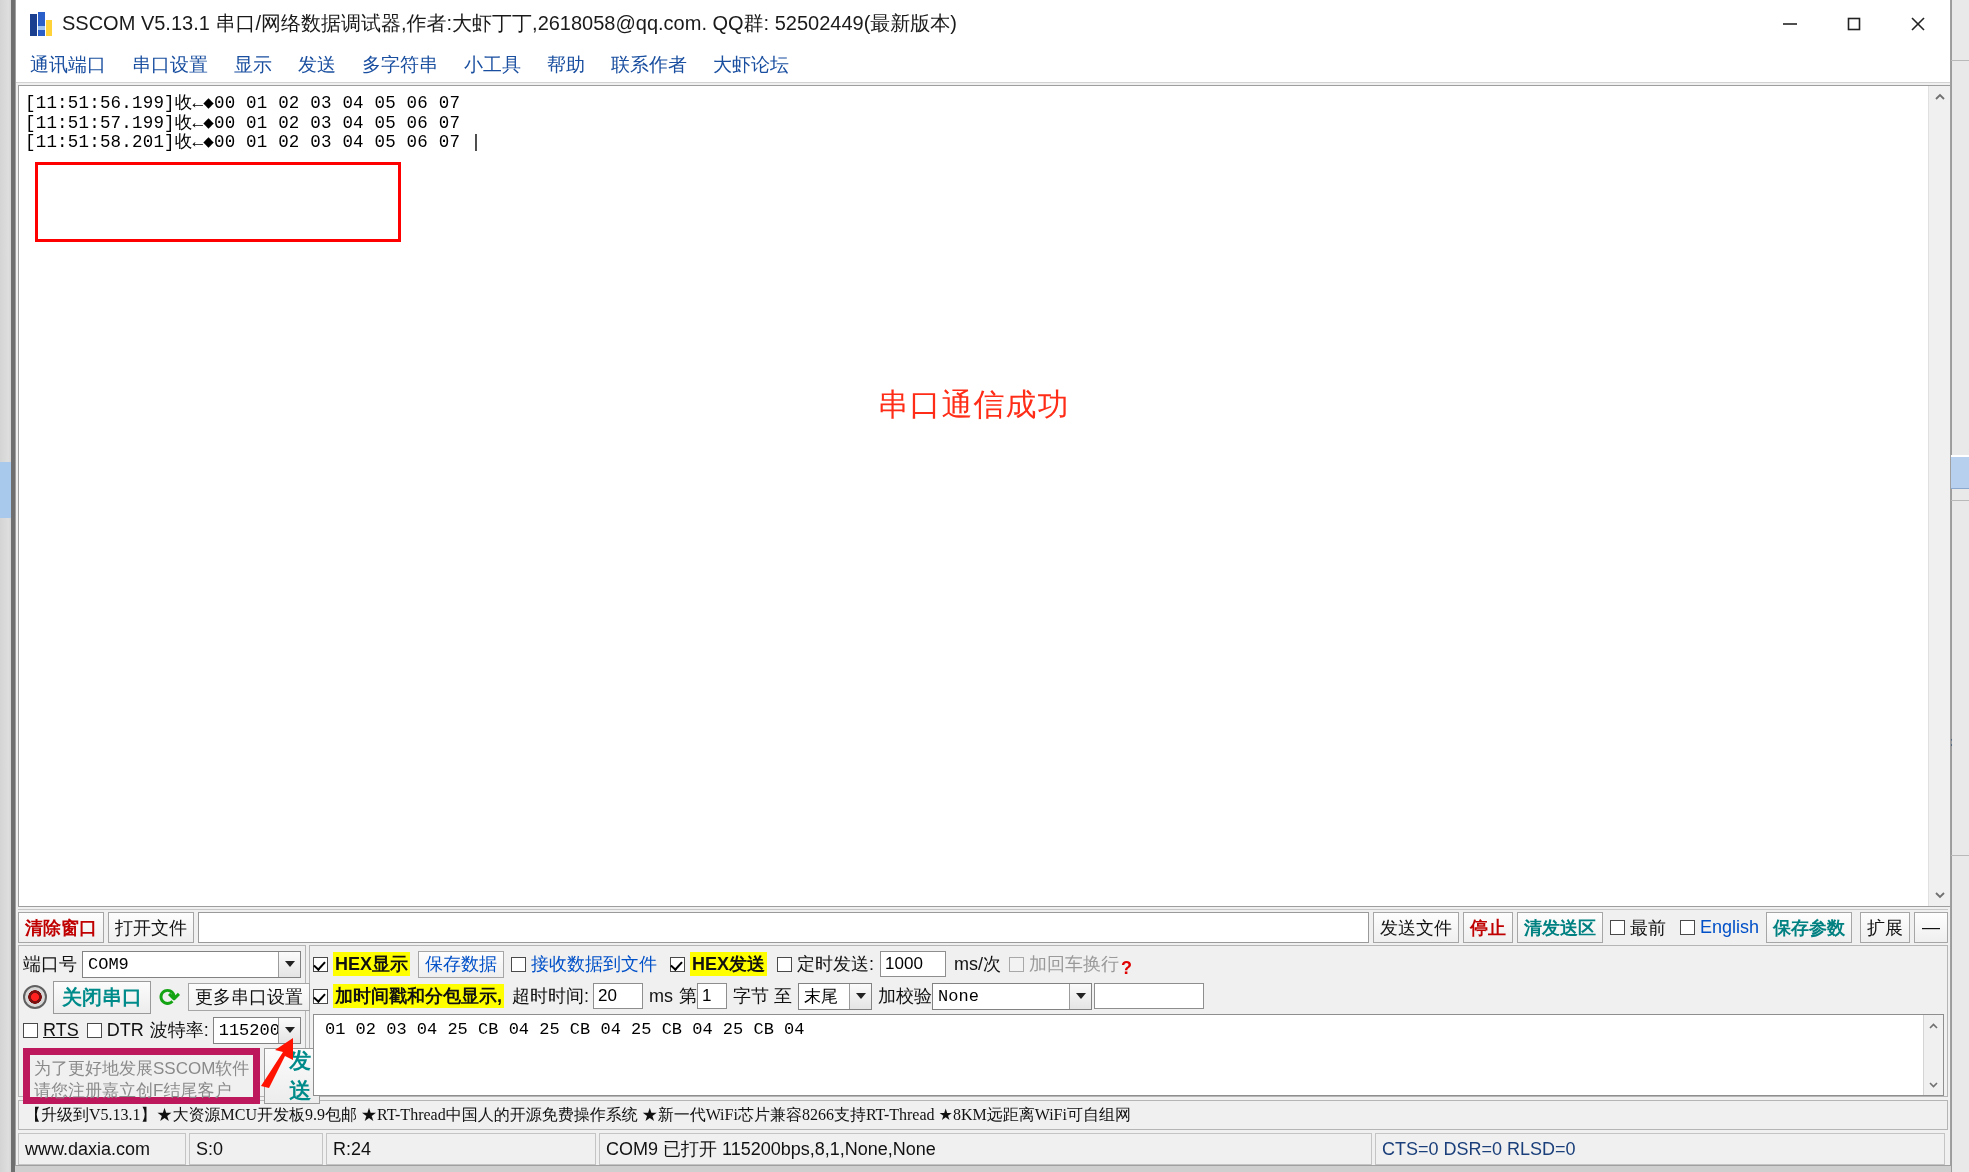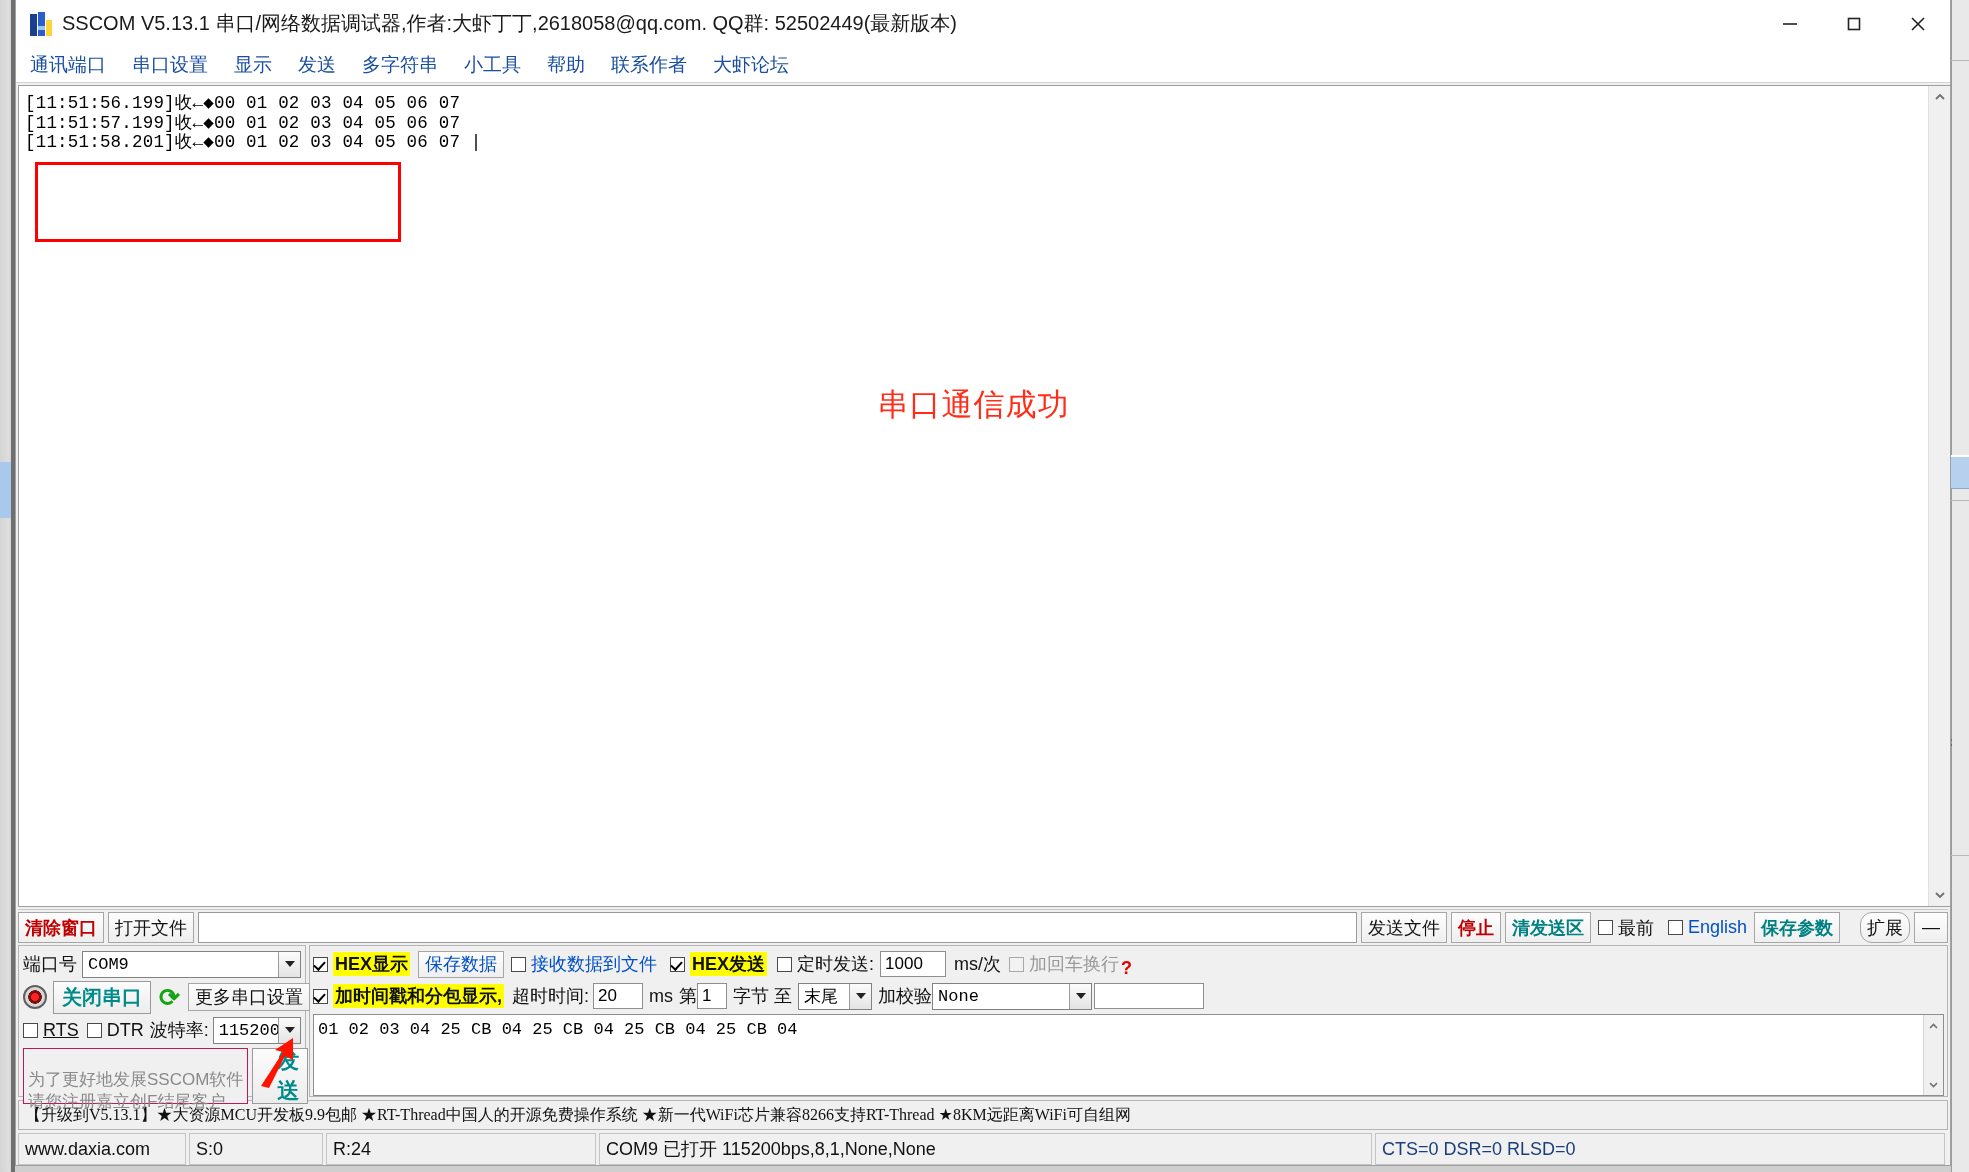--- a/index.html
+++ b/index.html
@@ -233,23 +233,23 @@
     padding: 2px 8px; white-space: nowrap;
     font-family: "Liberation Sans", sans-serif;
   }
   .led {
     width: 24px; height: 24px; border-radius: 50%;
     background: radial-gradient(circle at 50% 50%, #ff2020 0 26%, #7a1010 30% 46%, #d8d8d8 50% 100%);
     border: 2px solid #606060; flex: none; margin-right: 6px;
   }
   .refresh { color:#13a313; font-size: 25px; margin: 0 8px; font-weight: bold; }
   #notice {
-    border: 1px solid #be185d; background:#f0f0f0;
+    border: 7px solid #be185d; background:#f0f0f0;
     font-size: 17px; color: #8a8a8a; line-height: 22px;
-    padding: 20px 4px; white-space: nowrap;
+    padding: 3px 4px; white-space: nowrap;
     font-family: "Liberation Sans", sans-serif;
   }
   #send-btn {
     border: 1px solid #9a9a9a; background: linear-gradient(#fcfcfc,#ececec);
     color: #008b8b; font-size: 22px; font-weight: bold;
     display:flex; align-items:center; justify-content:center;
     letter-spacing: 8px; padding-left: 24px;
     font-family: "Liberation Sans", sans-serif;
   }
   #arrow-annot { position: absolute; left: 222px; top: 92px; pointer-events:none; }
@@ -265,21 +265,21 @@
     border: 1px solid #8e8e8e; background:#fff; height: 26px;
     font-size: 17px; display:flex; align-items:center; padding: 0 4px;
     font-family: "Liberation Sans", sans-serif; color:#000;
   }
   #sendbox {
     flex: 1 1 auto; margin-top: 3px;
     background: #fff; border: 1px solid #8e8e8e;
     display: flex; position: relative; overflow: hidden;
   }
   #sendbox-text {
-    flex: 1 1 auto; padding: 5px 4px;
+    flex: 1 1 auto; padding: 5px 11px;
     font-family: "Liberation Mono", monospace;
     font-size: 17px; color: #000; white-space: pre;
   }
   #sendbox-scroll {
     width: 20px; flex: none; background: #f0f0f0;
     border-left: 1px solid #d4d4d4;
     display: flex; flex-direction: column; justify-content: space-between; align-items:center;
   }
 
   
@@ -396,21 +396,21 @@
       <div class="btn teal" style="margin-left:4px;">清发送区</div>
       <div class="chkwrap">
         <div class="chk"></div>
         <div class="lbl">最前</div>
       </div>
       <div class="chkwrap">
         <div class="chk"></div>
         <div class="lbl blue">English</div>
       </div>
       <div class="btn teal">保存参数</div>
-      <div class="btn" style="margin-left:20px;border-radius:12px;">扩展</div>
+      <div class="btn" style="margin-left:8px;">扩展</div>
       <div class="btn" style="margin-left:4px;width:34px;">—</div>
     </div>
 
     <div id="cfg">
 
       <div id="cfg-left">
         <div class="cfg-line">
           <div class="lbl" style="margin-right:5px;">端口号</div>
           <div class="combo" style="flex:1 1 auto;">
             <span>COM9</span>

